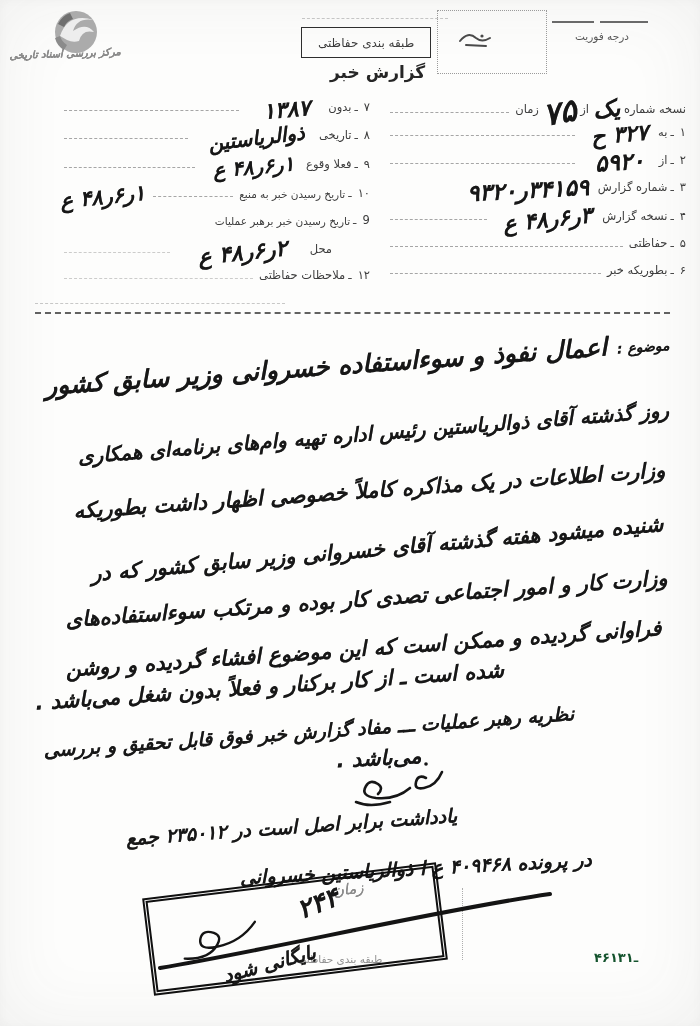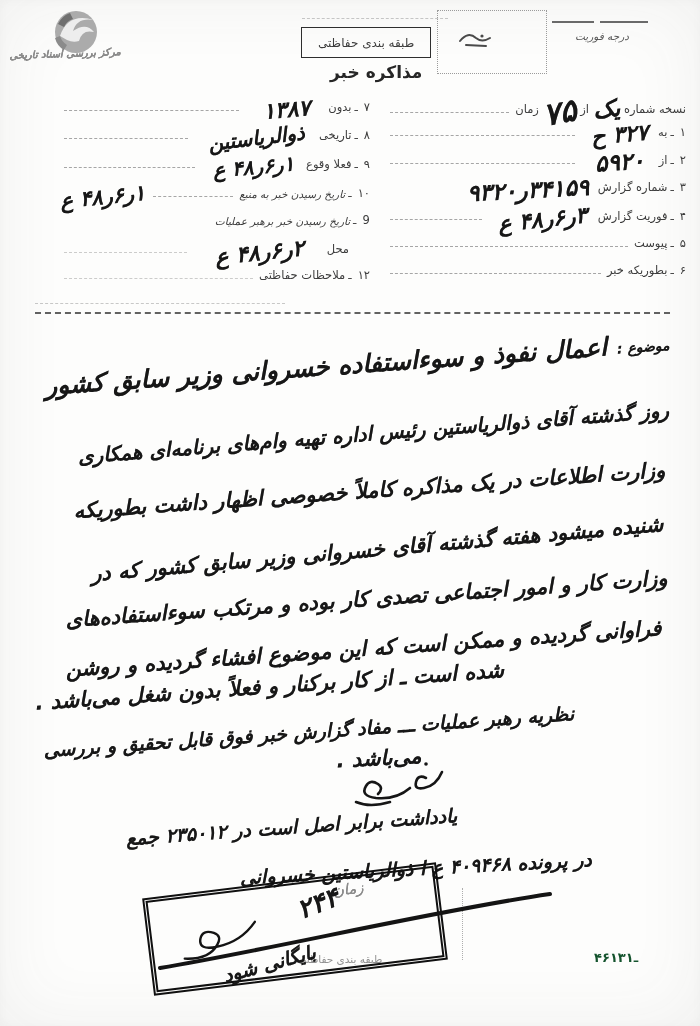--- a/index.html
+++ b/index.html
@@ -3,21 +3,21 @@
 <meta charset="utf-8">
 <style>
   html,body{margin:0;padding:0;background:#ffffff;}
   .sheet{
     position:relative;width:700px;height:1026px;margin:0 auto;
     background:#fdfdfc;overflow:hidden;direction:rtl;
     font-family:"DejaVu Sans",sans-serif;
     box-shadow:inset 0 0 70px rgba(70,70,70,.07), inset 0 0 8px rgba(120,120,120,.05);
   }
   .typed{color:#3c3c3c;font-size:11.5px;letter-spacing:.2px;white-space:nowrap;}
-  .small{font-size:10.5px;font-style:italic;}
+  .small{font-size:10.5px;}
   .hw{
     font-family:"DejaVu Sans",sans-serif;font-style:italic;font-weight:700;
     color:#171717;white-space:nowrap;text-shadow:0 0 .4px rgba(0,0,0,.55);
   }
   .frow{position:absolute;display:flex;align-items:flex-end;}
   .dotline{flex:1;height:10px;border-bottom:1px dashed rgba(95,95,95,.55);margin:0 6px 3px 6px;}
   .dotline.faint{border-bottom-color:rgba(130,130,130,.4);}
   .num{margin-left:3px;}
   .sep{margin:0 3px;color:#4a4a4a;}
   .divider{position:absolute;border-top:2px dashed rgba(45,45,45,.75);}
@@ -44,21 +44,21 @@
   <div class="hw" style="position:absolute;left:6px;top:48px;width:118px;font-size:10px;color:#8c8c8c;text-align:center;transform:rotate(-2deg);">مرکز بررسی اسناد تاریخی</div>
 
   <div style="position:absolute;left:552px;top:21px;width:42px;border-top:2px solid rgba(70,70,70,.8);"></div>
   <div style="position:absolute;left:600px;top:21px;width:48px;border-top:2px solid rgba(70,70,70,.8);"></div>
   <div class="typed small" style="position:absolute;left:554px;top:30px;width:96px;text-align:center;color:#555;">درجه فوریت</div>
 
   <div class="divider faint" style="left:302px;top:18px;width:146px;"></div>
   <div class="box" style="left:301px;top:27px;">
     <span class="typed" style="font-size:12px;">طبقه بندی حفاظتی</span>
   </div>
-  <div class="typed" style="position:absolute;left:330px;top:62px;font-size:17px;font-weight:700;color:#262626;letter-spacing:1px;">مذاکره خبر</div>
+  <div class="typed" style="position:absolute;left:330px;top:62px;font-size:17px;font-weight:700;color:#262626;letter-spacing:1px;">گزارش خبر</div>
 
   <div class="dottedbox" style="left:437px;top:10px;width:108px;height:62px;">
     <svg width="60" height="26" style="position:absolute;left:14px;top:16px;">
       <path d="M8,14 q8,-10 16,-3 q6,5 14,0 M14,18 l20,1" stroke="#4a4a4a" stroke-width="2" fill="none" stroke-linecap="round"></path>
       <circle cx="30" cy="9" r="1.6" fill="#4a4a4a"></circle>
     </svg>
   </div>
 
   <div class="frow" style="top:94px;right:14px;width:302px;">
     <span class="typed">نسخه شماره</span>
@@ -85,28 +85,28 @@
   </div>
   <div class="frow" style="top:177px;right:14px;width:302px;">
     <span class="typed num">۳</span>
     <span class="typed sep">ـ</span>
     <span class="typed">شماره گزارش</span>
     <span class="hw" style="font-size:23px;letter-spacing:2px;margin:0 8px -9px;transform:rotate(-3deg);">۳۴۱۵۹ر۹۳۲۰</span>
   </div>
   <div class="frow" style="top:207px;right:14px;width:302px;">
     <span class="typed num">۴</span>
     <span class="typed sep">ـ</span>
-    <span class="typed">فوریت گزارش</span>
+    <span class="typed">نسخه گزارش</span>
     <span class="hw" style="font-size:22px;margin:0 10px -9px;transform:rotate(-6deg);">۳ر۶ر۴۸ ع</span>
     <span class="dotline"></span>
   </div>
   <div class="frow" style="top:236px;right:14px;width:302px;">
     <span class="typed num">۵</span>
     <span class="typed sep">ـ</span>
-    <span class="typed">پیوست</span>
+    <span class="typed">حفاظتی</span>
     <span class="dotline"></span>
   </div>
   <div class="frow" style="top:263px;right:14px;width:302px;">
     <span class="typed num">۶</span>
     <span class="typed sep">ـ</span>
     <span class="typed">بطوریکه خبر</span>
     <span class="dotline"></span>
   </div>
 
   <div class="frow" style="top:97px;left:58px;width:312px;">
@@ -136,21 +136,21 @@
     <span class="typed small">تاریخ رسیدن خبر به منبع</span>
     <span class="dotline"></span>
     <span class="hw" style="font-size:21px;margin:0 2px -9px;transform:rotate(-6deg);">۱ر۶ر۴۸ ع</span>
   </div>
   <div class="frow" style="top:213px;left:58px;width:312px;">
     <span class="typed num">9</span>
     <span class="typed sep">ـ</span>
     <span class="typed small">تاریخ رسیدن خبر برهبر عملیات</span>
   </div>
   <div class="frow" style="top:240px;left:58px;width:302px;">
-    <span class="typed" style="margin-right:11px;">محل</span>
+    <span class="typed" style="margin-right:28px;">محل</span>
     <span class="hw" style="font-size:22px;margin:0 22px -9px;transform:rotate(-6deg);">۲ر۶ر۴۸ ع</span>
     <span class="dotline faint"></span>
   </div>
   <div class="frow" style="top:268px;left:58px;width:312px;">
     <span class="typed num">۱۲</span>
     <span class="typed sep">ـ</span>
     <span class="typed">ملاحظات حفاظتی</span>
     <span class="dotline faint"></span>
   </div>
 

